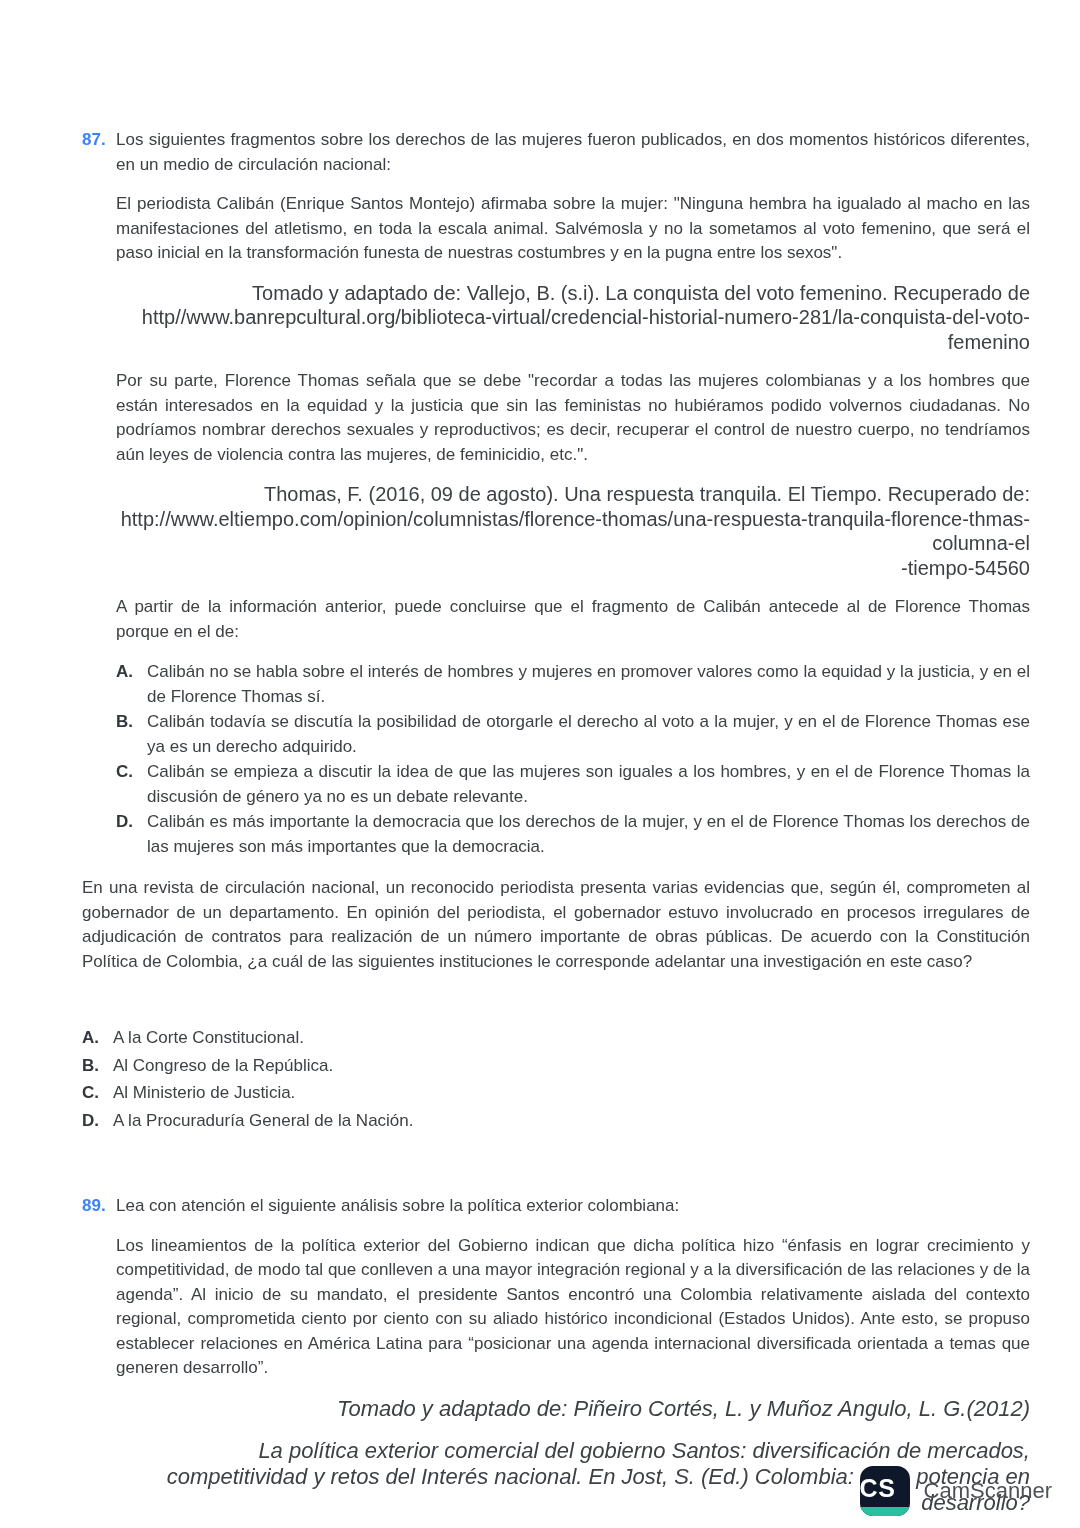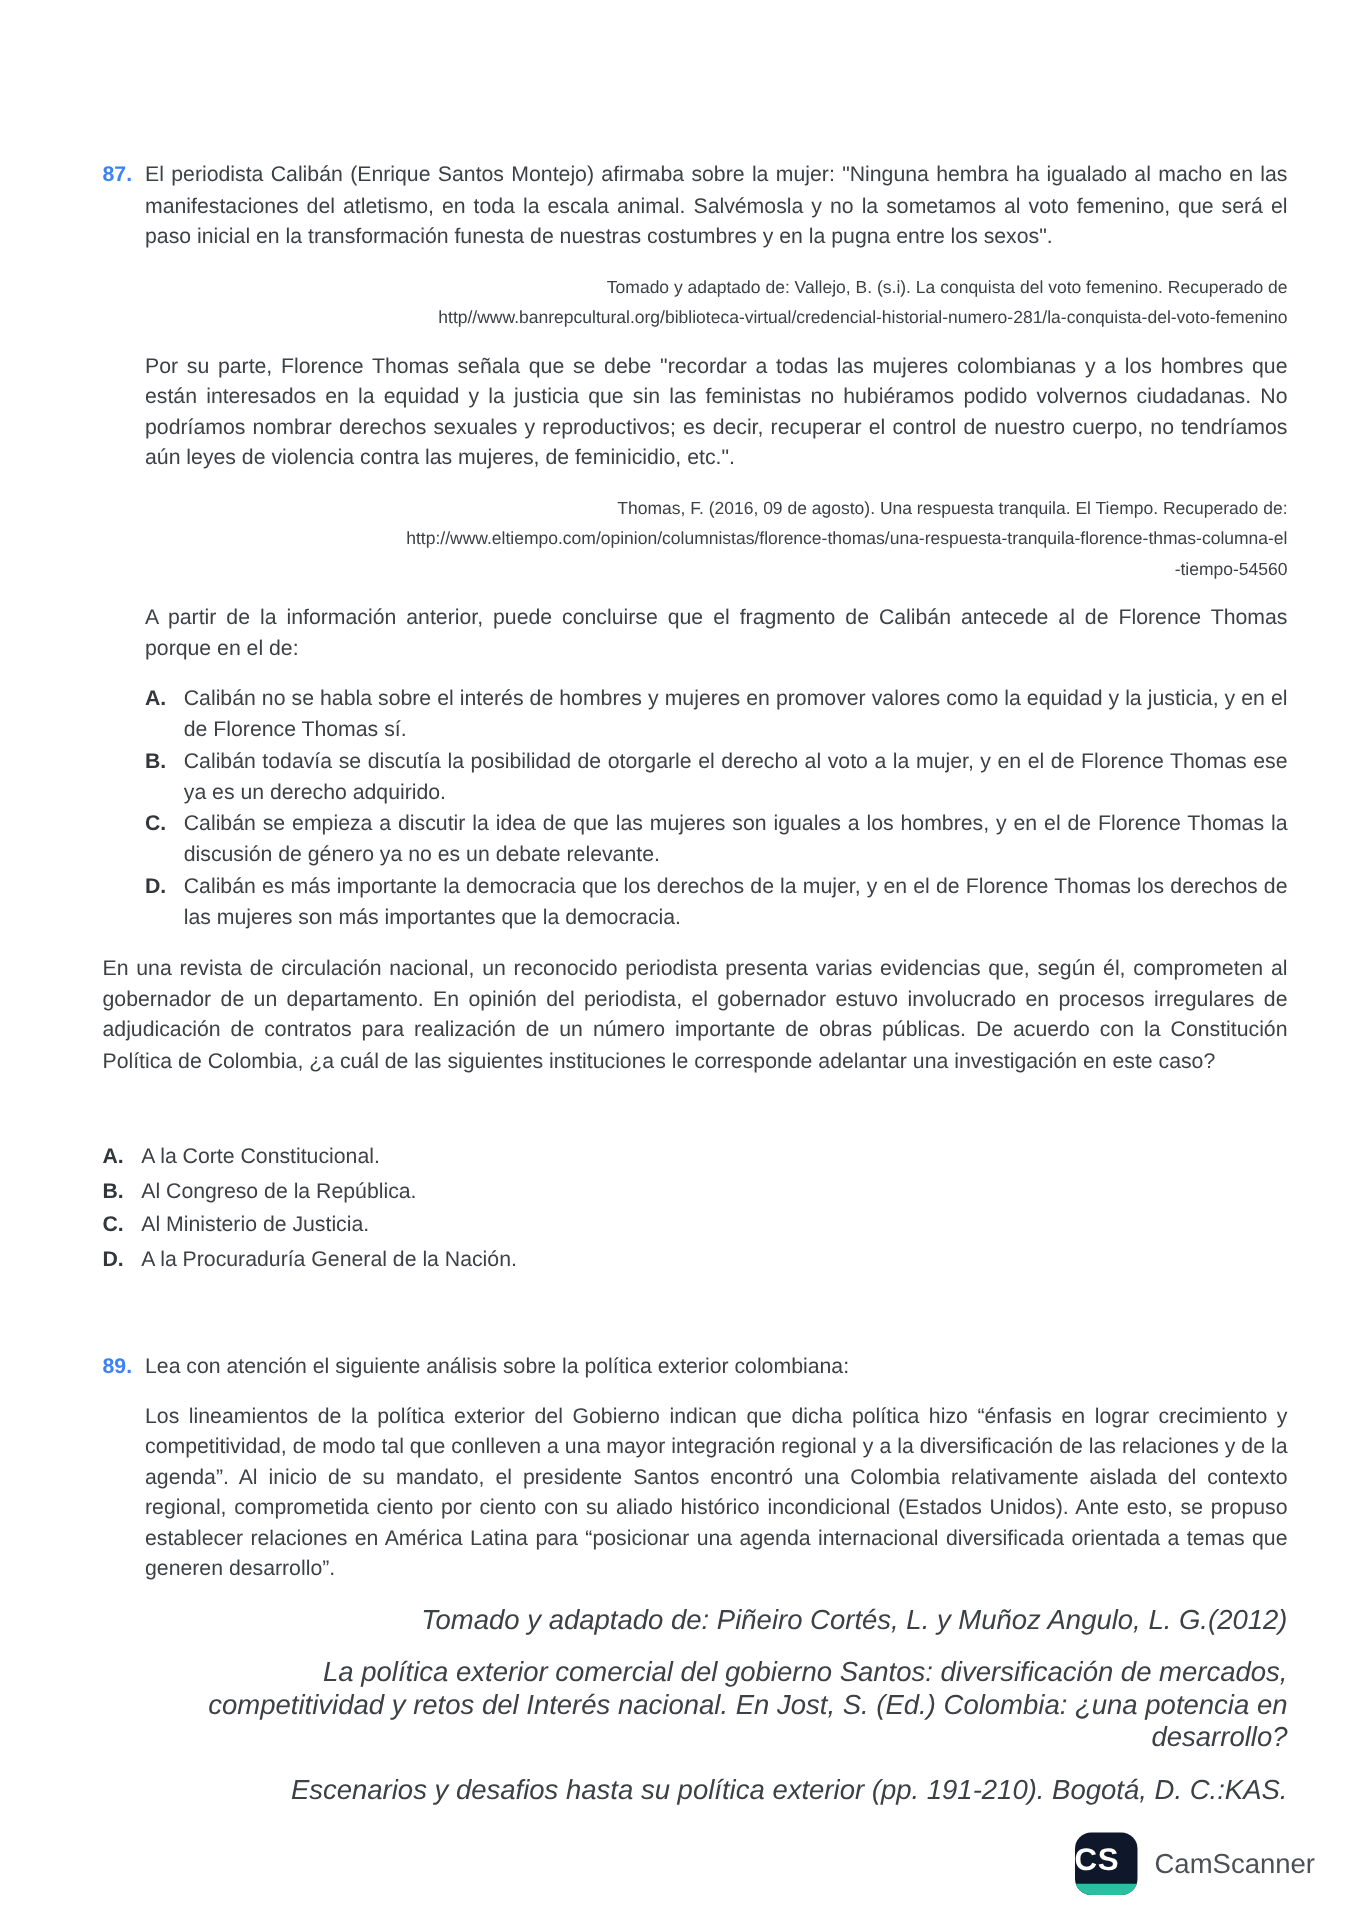--- a/index.html
+++ b/index.html
@@ -26,21 +26,21 @@
     color: #3b82f6;
   }
   .qbody { flex: 1; min-width: 0; }
   .para {
     font-size: 17px;
     line-height: 24.5px;
     text-align: justify;
     margin: 0 0 15px 0;
   }
   .src {
-    font-size: 14px;
+    font-size: 20px;
     line-height: 24.5px;
     text-align: right;
     margin: 0;
   }
   .src-block { margin: 0 0 15px 0; }
   .options { margin-top: 16px; }
   .option { display: flex; margin-bottom: 1px; }
   .opt-letter {
     flex: none;
     width: 31px;
@@ -104,20 +104,21 @@
   }
 </style>
 </head>
 <body>
 
 <div class="page">
 
   <div class="question q87-block">
     <div class="qnum">87.</div>
     <div class="qbody">
+      <p class="para">Los siguientes fragmentos sobre los derechos de las mujeres fueron publicados, en dos momentos históricos diferentes, en un medio de circulación nacional:</p>
       <p class="para">El periodista Calibán (Enrique Santos Montejo) afirmaba sobre la mujer: "Ninguna hembra ha igualado al macho en las manifestaciones del atletismo, en toda la escala animal. Salvémosla y no la sometamos al voto femenino, que será el paso inicial en la transformación funesta de nuestras costumbres y en la pugna entre los sexos".</p>
       <div class="src-block">
         <p class="src">Tomado y adaptado de: Vallejo, B. (s.i). La conquista del voto femenino. Recuperado de</p>
         <p class="src">http//www.banrepcultural.org/biblioteca-virtual/credencial-historial-numero-281/la-conquista-del-voto-femenino</p>
       </div>
       <p class="para">Por su parte, Florence Thomas señala que se debe "recordar a todas las mujeres colombianas y a los hombres que están interesados en la equidad y la justicia que sin las feministas no hubiéramos podido volvernos ciudadanas. No podríamos nombrar derechos sexuales y reproductivos; es decir, recuperar el control de nuestro cuerpo, no tendríamos aún leyes de violencia contra las mujeres, de feminicidio, etc.".</p>
       <div class="src-block">
         <p class="src">Thomas, F. (2016, 09 de agosto). Una respuesta tranquila. El Tiempo. Recuperado de:</p>
         <p class="src">http://www.eltiempo.com/opinion/columnistas/florence-thomas/una-respuesta-tranquila-florence-thmas-columna-el</p>
         <p class="src">-tiempo-54560</p>

